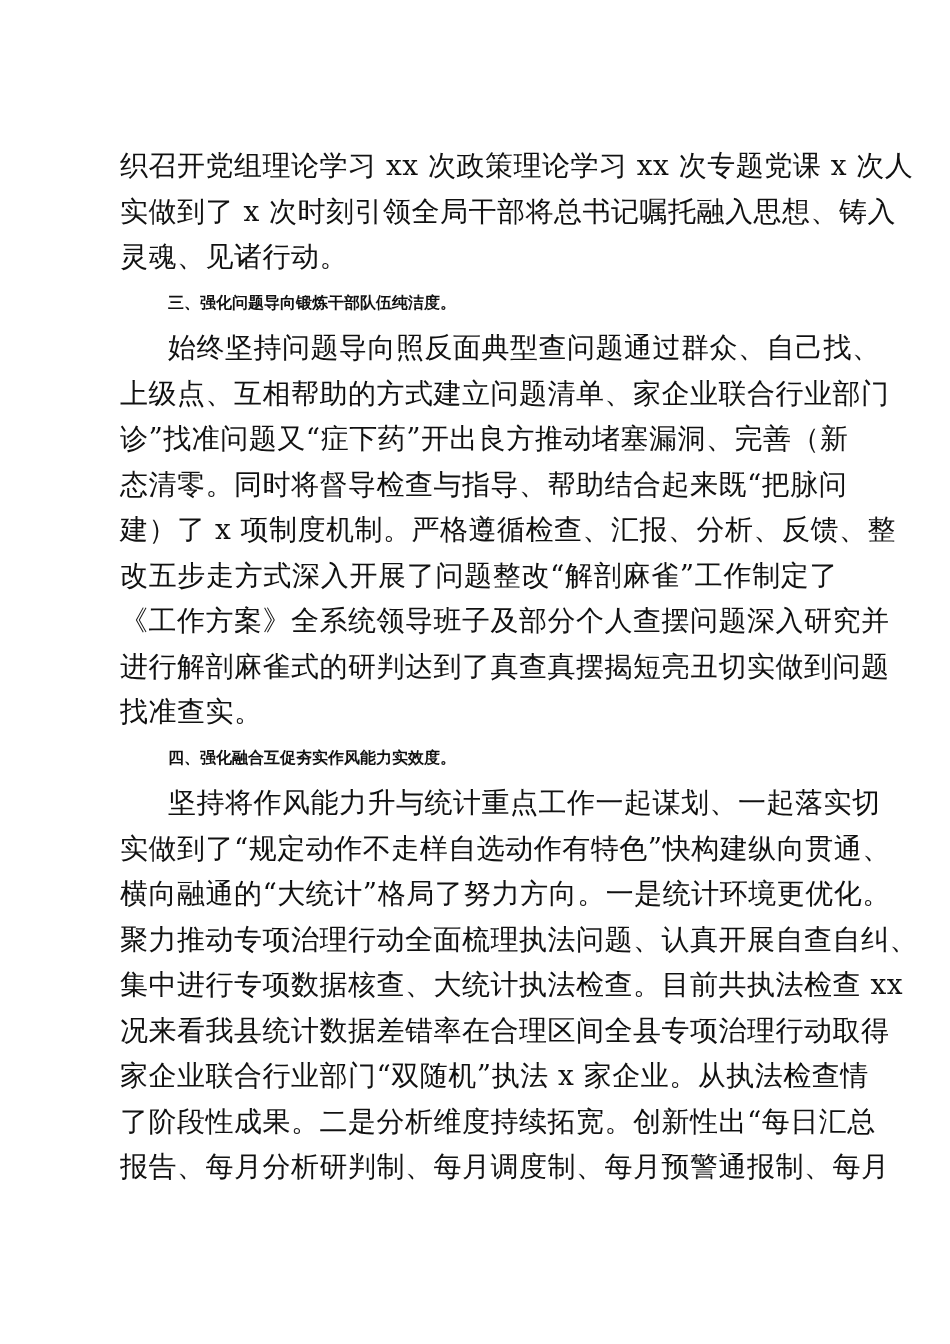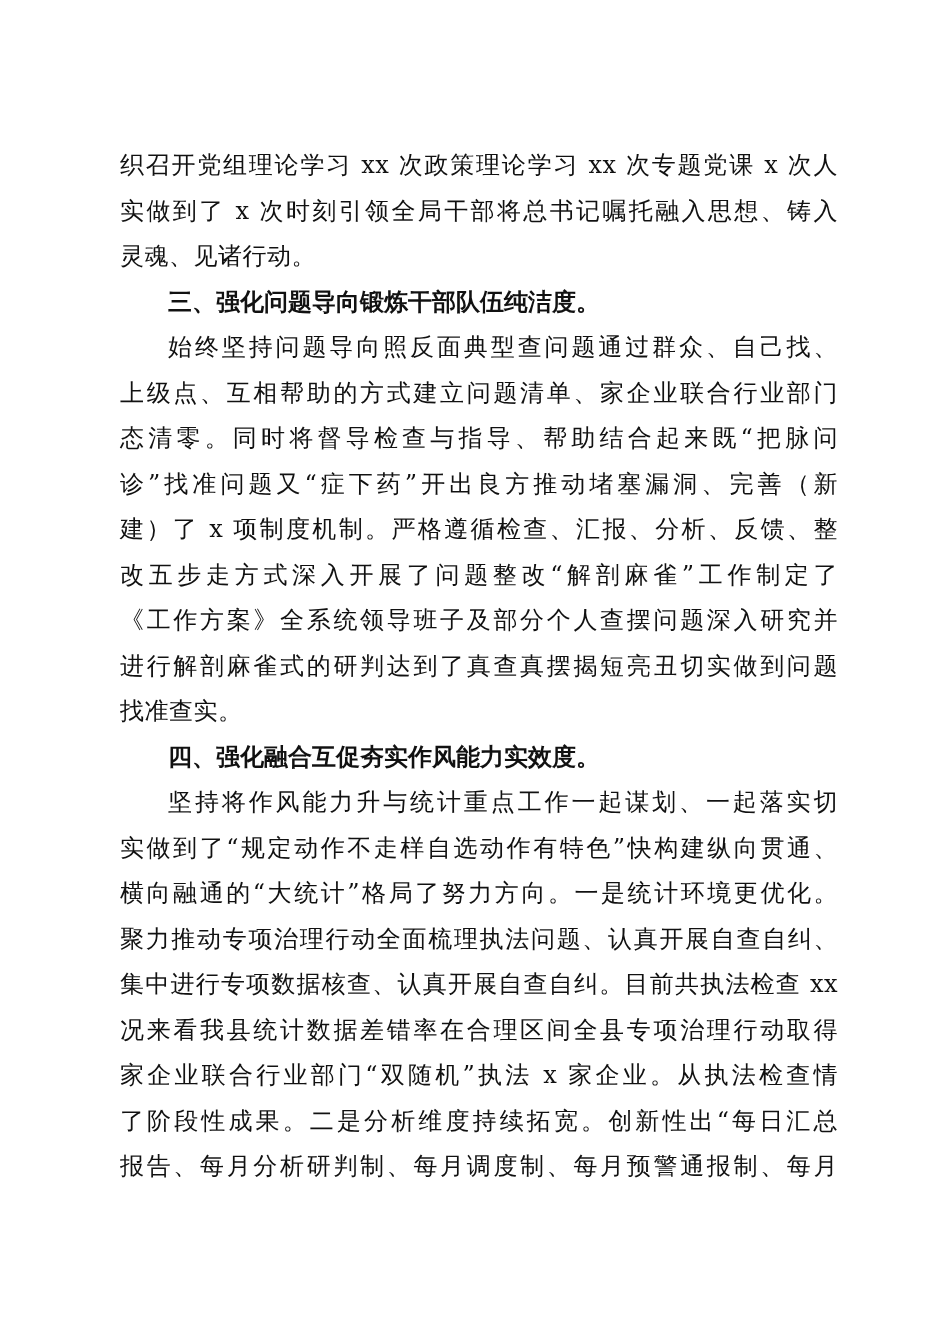--- a/index.html
+++ b/index.html
@@ -6,29 +6,29 @@
   body { width: 950px; height: 1344px; position: relative; overflow: hidden; }
   .page {
     position: absolute; left: 0; top: 0; width: 950px; height: 1344px; background: #fff;
   }
   .content {
     position: absolute; left: 120px; top: 143px; width: 718px;
     font-family: "DejaVu Serif", "Liberation Serif", serif;
     color: #111;
   }
   .line {
-    height: 45.5px; line-height: 45.5px; font-size: 24px;
+    height: 45.5px; line-height: 45.5px; font-size: 28px;
     white-space: nowrap; letter-spacing: 0.5px;
     text-align: justify; text-align-last: justify;
     overflow: visible;
   }
   .line.last { text-align-last: left; }
   .line.indent { padding-left: 48px; }
   .heading {
-    height: 45.5px; line-height: 45.5px; font-size: 24px;
+    height: 45.5px; line-height: 45.5px; font-size: 16px;
     padding-left: 48px; font-weight: bold;
     font-family: "DejaVu Sans", "Liberation Sans", sans-serif;
     white-space: nowrap;
   }
 </style>
 </head>
 <body>
 
 <div class="page">
   <div class="content">
@@ -37,37 +37,37 @@
       <div class="line">织召开党组理论学习 xx 次政策理论学习 xx 次专题党课 x 次人</div>
       <div class="line">实做到了 x 次时刻引领全局干部将总书记嘱托融入思想、铸入</div>
       <div class="line last">灵魂、见诸行动。</div>
     </div>
 
     <div class="heading">三、强化问题导向锻炼干部队伍纯洁度。</div>
 
     <div>
       <div class="line indent">始终坚持问题导向照反面典型查问题通过群众、自己找、</div>
       <div class="line">上级点、互相帮助的方式建立问题清单、家企业联合行业部门</div>
+      <div class="line">诊”找准问题又“症下药”开出良方推动堵塞漏洞、完善（新</div>
       <div class="line">态清零。同时将督导检查与指导、帮助结合起来既“把脉问</div>
-      <div class="line">诊”找准问题又“症下药”开出良方推动堵塞漏洞、完善（新</div>
       <div class="line">建）了 x 项制度机制。严格遵循检查、汇报、分析、反馈、整</div>
       <div class="line">改五步走方式深入开展了问题整改“解剖麻雀”工作制定了</div>
       <div class="line">《工作方案》全系统领导班子及部分个人查摆问题深入研究并</div>
       <div class="line">进行解剖麻雀式的研判达到了真查真摆揭短亮丑切实做到问题</div>
       <div class="line last">找准查实。</div>
     </div>
 
     <div class="heading">四、强化融合互促夯实作风能力实效度。</div>
 
     <div>
       <div class="line indent">坚持将作风能力升与统计重点工作一起谋划、一起落实切</div>
       <div class="line">实做到了“规定动作不走样自选动作有特色”快构建纵向贯通、</div>
       <div class="line">横向融通的“大统计”格局了努力方向。一是统计环境更优化。</div>
       <div class="line">聚力推动专项治理行动全面梳理执法问题、认真开展自查自纠、</div>
-      <div class="line">集中进行专项数据核查、认真开展自查自纠。目前共执法检查 xx</div>
+      <div class="line">集中进行专项数据核查、大统计执法检查。目前共执法检查 xx</div>
       <div class="line">况来看我县统计数据差错率在合理区间全县专项治理行动取得</div>
       <div class="line">家企业联合行业部门“双随机”执法 x 家企业。从执法检查情</div>
       <div class="line">了阶段性成果。二是分析维度持续拓宽。创新性出“每日汇总</div>
       <div class="line">报告、每月分析研判制、每月调度制、每月预警通报制、每月</div>
     </div>
 
   </div>
 </div>
 
 </body></html>

